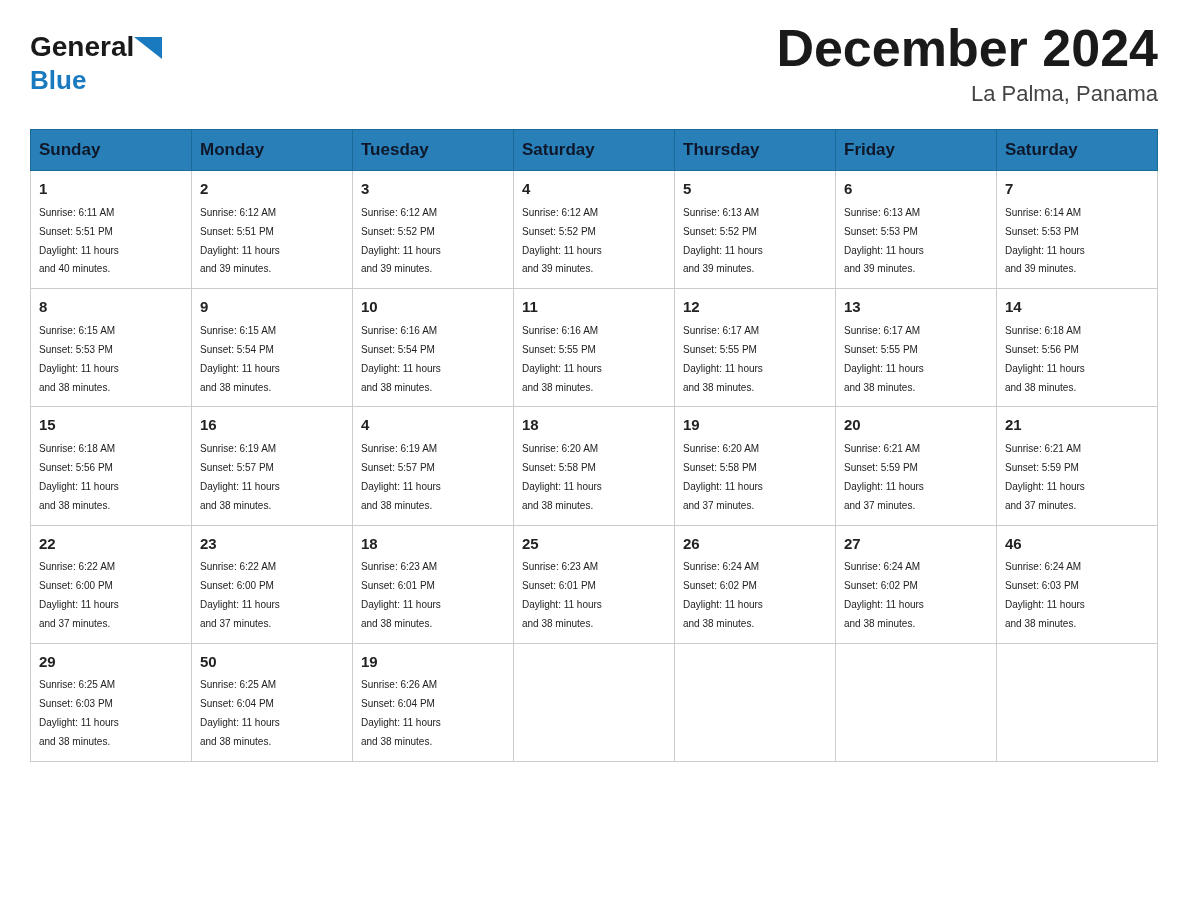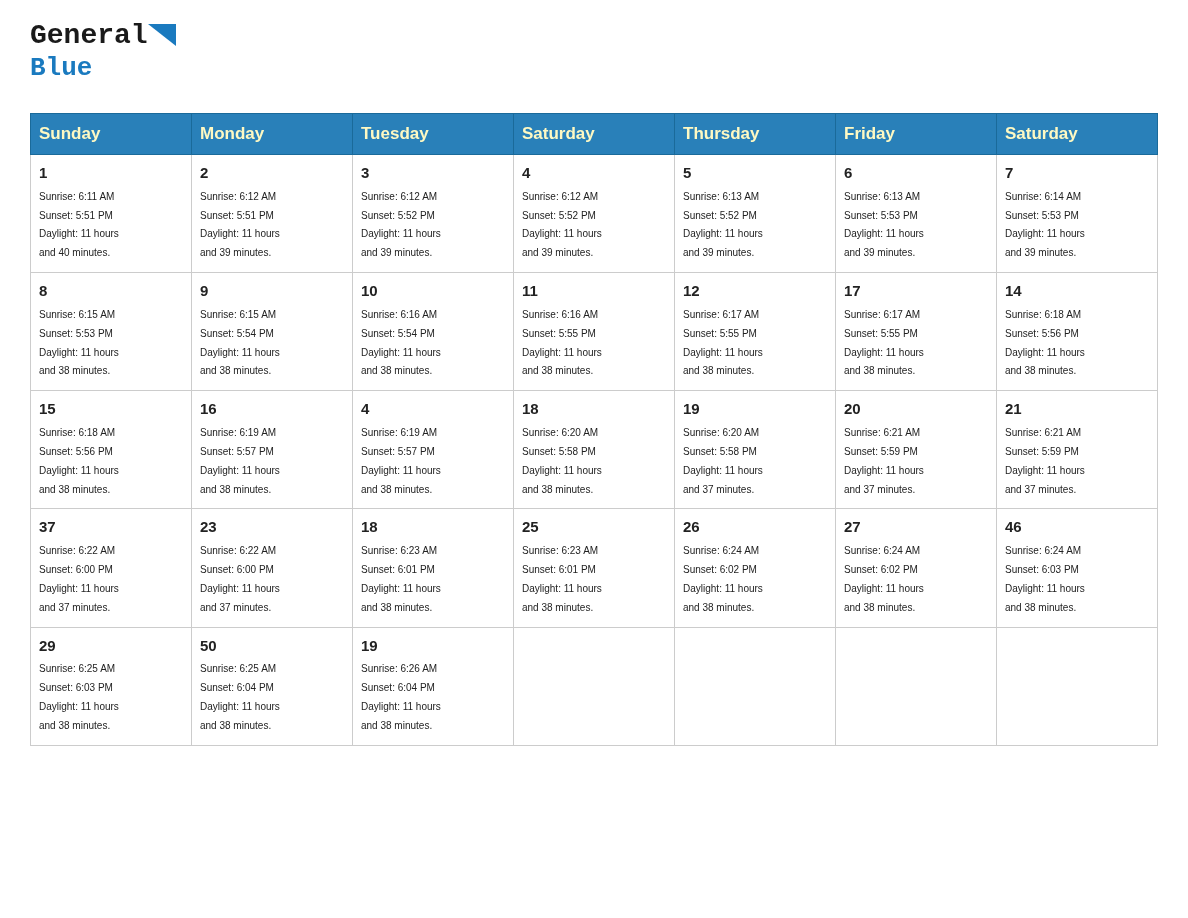--- a/index.html
+++ b/index.html
@@ -7,22 +7,21 @@
       font-family: Arial, sans-serif;
       background: #fff;
       width: 1188px;
       min-height: 918px;
       padding: 20px 30px;
     }
     .header {
       display: flex;
       justify-content: space-between;
       align-items: center;
-      margin-bottom: 30px;
-      font-family: Liberation Mono, monospace;
+      margin-bottom: 22px;
     }
     .logo {
       display: flex;
       flex-direction: column;
       align-items: flex-start;
     }
     .logo-general {
       color: #1a1a1a;
       font-size: 28px;
       font-weight: bold;
@@ -47,21 +46,21 @@
       color: #444;
       margin-top: 4px;
     }
     .calendar {
       width: 100%;
       border-collapse: collapse;
       border: 1px solid #aaa;
     }
     .calendar th {
       background-color: #2980b9;
-      color: #fef9c3;
+      color: #0f172a;
       font-size: 17px;
       font-weight: bold;
       padding: 10px 8px;
       text-align: left;
       border: 1px solid #1a6a9a;
     }
     .calendar td {
       vertical-align: top;
       padding: 7px 8px 10px 8px;
       font-size: 13px;
@@ -101,20 +100,24 @@
       <span style="display:inline-block; position:relative; top:0px;">
         <svg width="28" height="22" viewBox="0 0 28 22">
           <polygon points="0,0 28,0 28,22" fill="#1a7abf"></polygon>
         </svg>
       </span>
     </div>
     <div>
       <span class="logo-blue-line">Blue</span>
     </div>
   </div>
+  <div class="title-section">
+    <div class="month-title">December 2024</div>
+    <div class="location">La Palma, Panama</div>
+  </div>
 </div>
 
 <table class="calendar">
   <thead>
     <tr>
       <th>Sunday</th>
       <th>Monday</th>
       <th>Tuesday</th>
       <th>Saturday</th>
       <th>Thursday</th>
@@ -131,34 +134,34 @@
         <td><span class="day-number">5</span><span class="day-info">Sunrise: 6:13 AM<br>Sunset: 5:52 PM<br>Daylight: 11 hours<br>and 39 minutes.</span></td>
         <td><span class="day-number">6</span><span class="day-info">Sunrise: 6:13 AM<br>Sunset: 5:53 PM<br>Daylight: 11 hours<br>and 39 minutes.</span></td>
         <td><span class="day-number">7</span><span class="day-info">Sunrise: 6:14 AM<br>Sunset: 5:53 PM<br>Daylight: 11 hours<br>and 39 minutes.</span></td>
       </tr>
       <tr>
         <td><span class="day-number">8</span><span class="day-info">Sunrise: 6:15 AM<br>Sunset: 5:53 PM<br>Daylight: 11 hours<br>and 38 minutes.</span></td>
         <td><span class="day-number">9</span><span class="day-info">Sunrise: 6:15 AM<br>Sunset: 5:54 PM<br>Daylight: 11 hours<br>and 38 minutes.</span></td>
         <td><span class="day-number">10</span><span class="day-info">Sunrise: 6:16 AM<br>Sunset: 5:54 PM<br>Daylight: 11 hours<br>and 38 minutes.</span></td>
         <td><span class="day-number">11</span><span class="day-info">Sunrise: 6:16 AM<br>Sunset: 5:55 PM<br>Daylight: 11 hours<br>and 38 minutes.</span></td>
         <td><span class="day-number">12</span><span class="day-info">Sunrise: 6:17 AM<br>Sunset: 5:55 PM<br>Daylight: 11 hours<br>and 38 minutes.</span></td>
-        <td><span class="day-number">17</span><span class="day-info">Sunrise: 6:17 AM<br>Sunset: 5:55 PM<br>Daylight: 11 hours<br>and 38 minutes.</span></td>
+        <td><span class="day-number">13</span><span class="day-info">Sunrise: 6:17 AM<br>Sunset: 5:55 PM<br>Daylight: 11 hours<br>and 38 minutes.</span></td>
         <td><span class="day-number">14</span><span class="day-info">Sunrise: 6:18 AM<br>Sunset: 5:56 PM<br>Daylight: 11 hours<br>and 38 minutes.</span></td>
       </tr>
       <tr>
         <td><span class="day-number">15</span><span class="day-info">Sunrise: 6:18 AM<br>Sunset: 5:56 PM<br>Daylight: 11 hours<br>and 38 minutes.</span></td>
         <td><span class="day-number">16</span><span class="day-info">Sunrise: 6:19 AM<br>Sunset: 5:57 PM<br>Daylight: 11 hours<br>and 38 minutes.</span></td>
         <td><span class="day-number">4</span><span class="day-info">Sunrise: 6:19 AM<br>Sunset: 5:57 PM<br>Daylight: 11 hours<br>and 38 minutes.</span></td>
         <td><span class="day-number">18</span><span class="day-info">Sunrise: 6:20 AM<br>Sunset: 5:58 PM<br>Daylight: 11 hours<br>and 38 minutes.</span></td>
         <td><span class="day-number">19</span><span class="day-info">Sunrise: 6:20 AM<br>Sunset: 5:58 PM<br>Daylight: 11 hours<br>and 37 minutes.</span></td>
         <td><span class="day-number">20</span><span class="day-info">Sunrise: 6:21 AM<br>Sunset: 5:59 PM<br>Daylight: 11 hours<br>and 37 minutes.</span></td>
         <td><span class="day-number">21</span><span class="day-info">Sunrise: 6:21 AM<br>Sunset: 5:59 PM<br>Daylight: 11 hours<br>and 37 minutes.</span></td>
       </tr>
       <tr>
-        <td><span class="day-number">37</span><span class="day-info">Sunrise: 6:22 AM<br>Sunset: 6:00 PM<br>Daylight: 11 hours<br>and 37 minutes.</span></td>
+        <td><span class="day-number">22</span><span class="day-info">Sunrise: 6:22 AM<br>Sunset: 6:00 PM<br>Daylight: 11 hours<br>and 37 minutes.</span></td>
         <td><span class="day-number">23</span><span class="day-info">Sunrise: 6:22 AM<br>Sunset: 6:00 PM<br>Daylight: 11 hours<br>and 37 minutes.</span></td>
         <td><span class="day-number">18</span><span class="day-info">Sunrise: 6:23 AM<br>Sunset: 6:01 PM<br>Daylight: 11 hours<br>and 38 minutes.</span></td>
         <td><span class="day-number">25</span><span class="day-info">Sunrise: 6:23 AM<br>Sunset: 6:01 PM<br>Daylight: 11 hours<br>and 38 minutes.</span></td>
         <td><span class="day-number">26</span><span class="day-info">Sunrise: 6:24 AM<br>Sunset: 6:02 PM<br>Daylight: 11 hours<br>and 38 minutes.</span></td>
         <td><span class="day-number">27</span><span class="day-info">Sunrise: 6:24 AM<br>Sunset: 6:02 PM<br>Daylight: 11 hours<br>and 38 minutes.</span></td>
         <td><span class="day-number">46</span><span class="day-info">Sunrise: 6:24 AM<br>Sunset: 6:03 PM<br>Daylight: 11 hours<br>and 38 minutes.</span></td>
       </tr>
       <tr>
         <td><span class="day-number">29</span><span class="day-info">Sunrise: 6:25 AM<br>Sunset: 6:03 PM<br>Daylight: 11 hours<br>and 38 minutes.</span></td>
         <td><span class="day-number">50</span><span class="day-info">Sunrise: 6:25 AM<br>Sunset: 6:04 PM<br>Daylight: 11 hours<br>and 38 minutes.</span></td>

